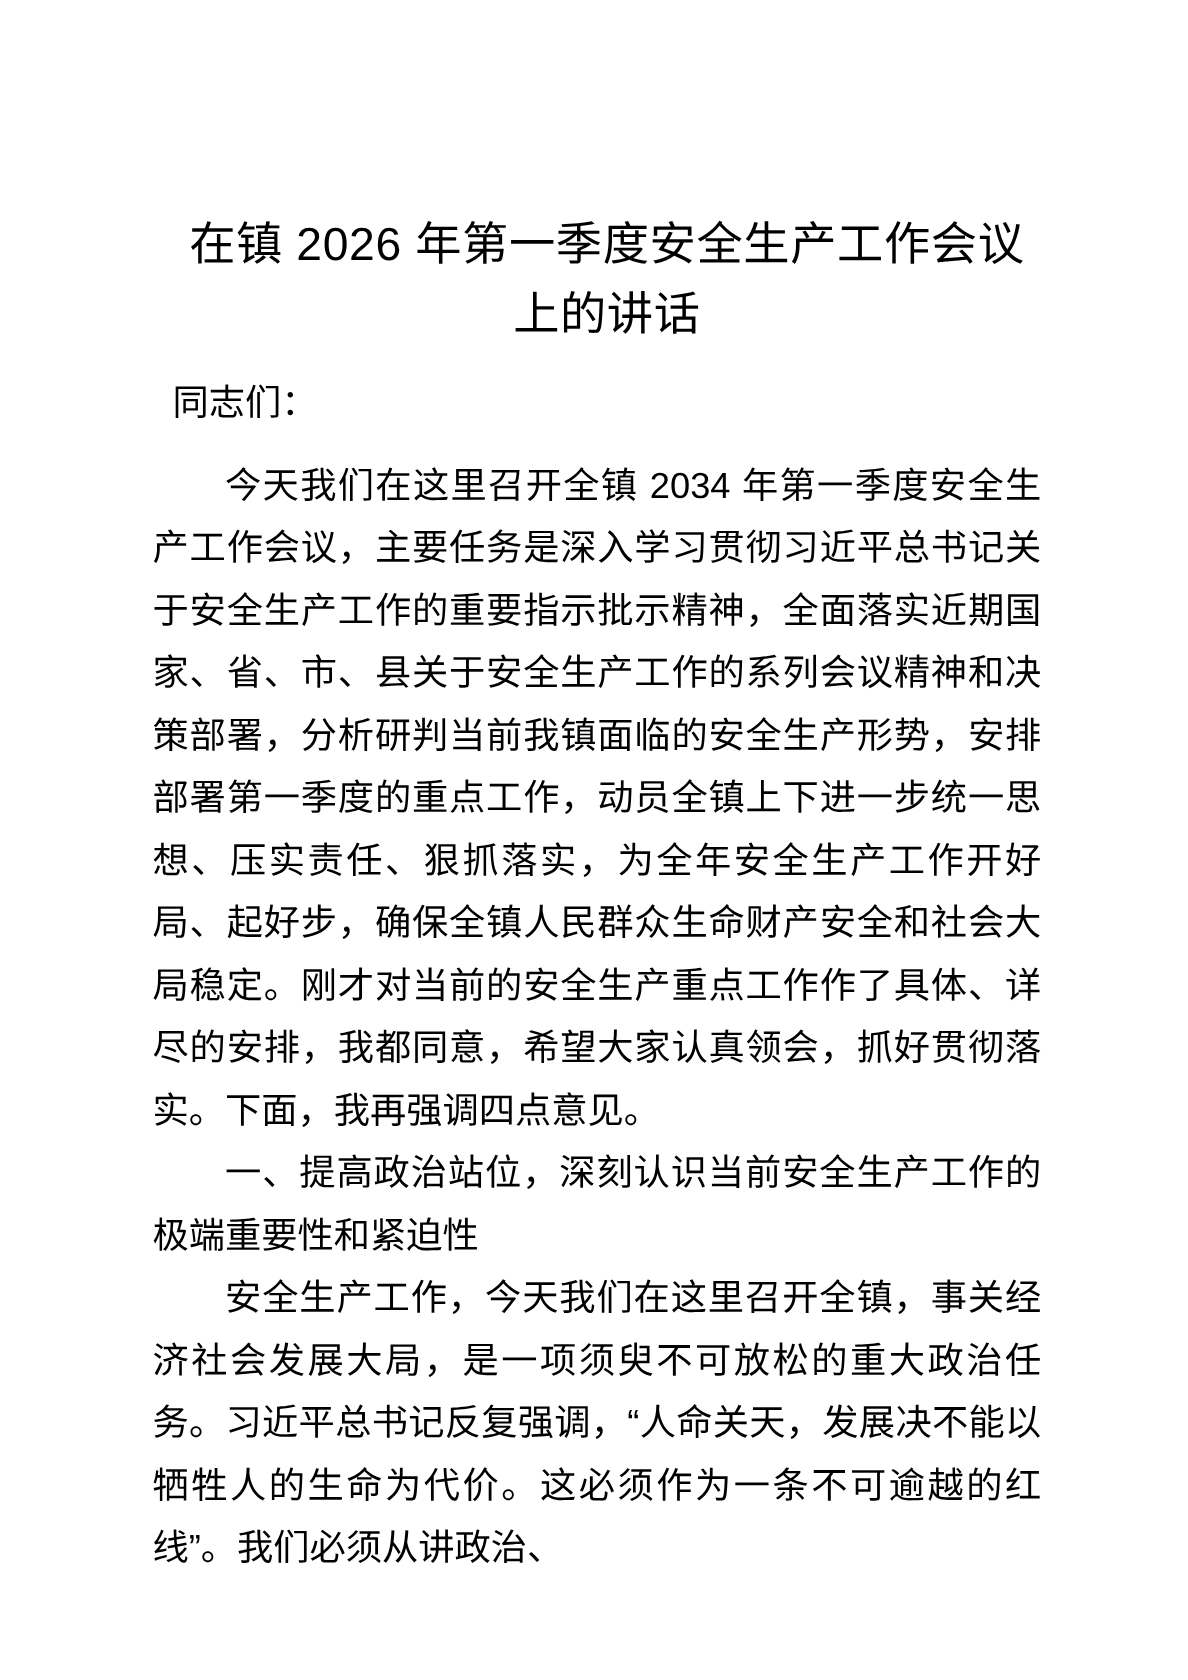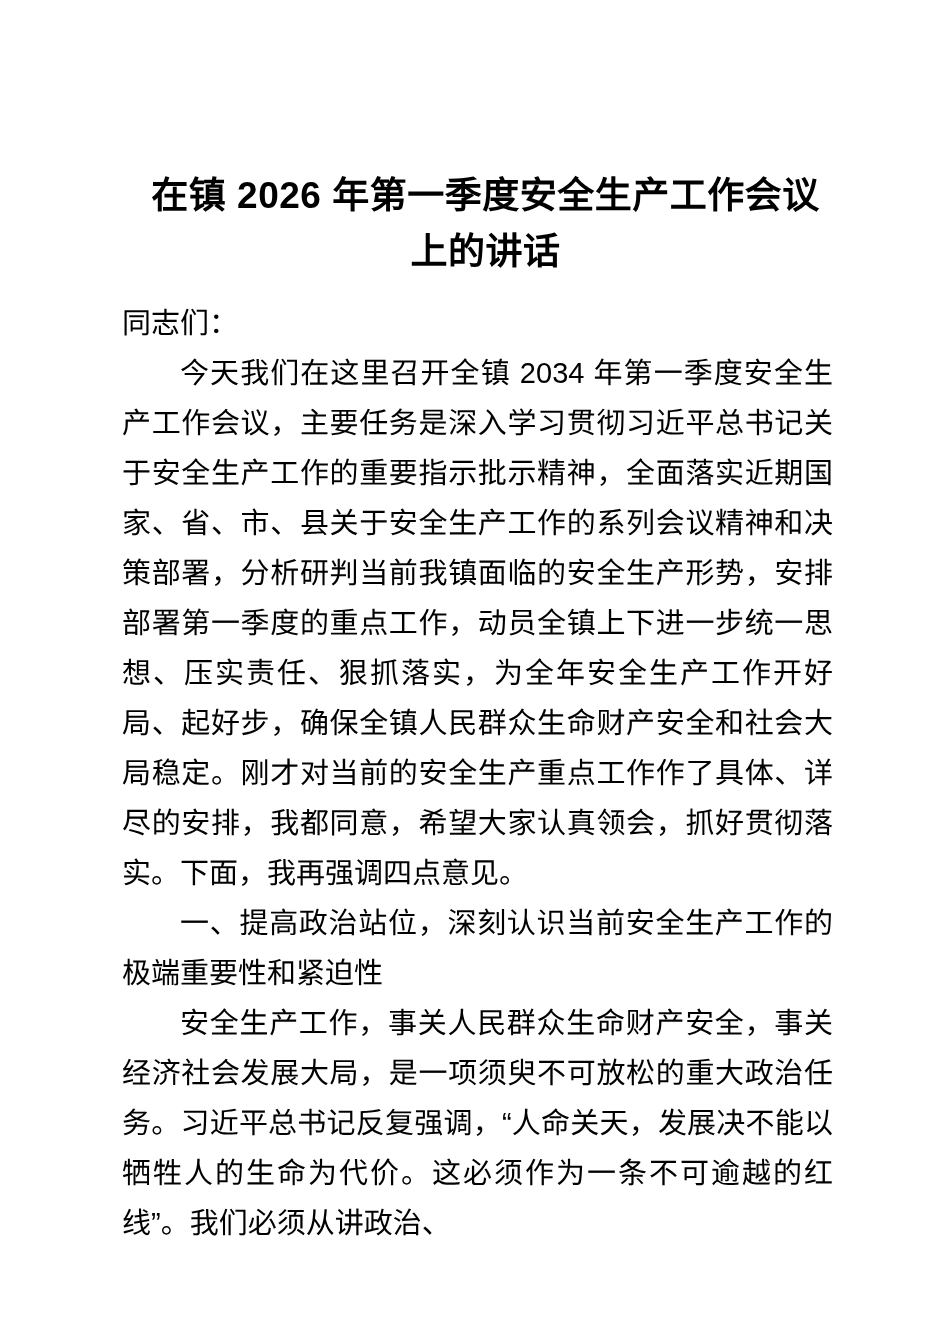--- a/index.html
+++ b/index.html
@@ -16,30 +16,30 @@
   }
   .page {
     box-sizing: border-box;
     width: 950px;
     height: 1344px;
     padding: 168px 117px 40px 122px;
     background: #ffffff;
   }
   .title {
     font-size: 37px;
-    font-weight: bold;
+    font-weight: normal;
     line-height: 56px;
     text-align: center;
     margin: 0 0 18px 16px;
     letter-spacing: 0.5px;
   }
   .salutation {
     font-size: 29px;
     line-height: 50px;
-    margin: 0;
+    margin: 16px;
     text-indent: 0;
   }
   .body-para {
     font-size: 29px;
     line-height: 50px;
     margin: 0;
     text-indent: 2em;
     text-align: justify;
     text-justify: inter-ideograph;
   }
@@ -49,14 +49,14 @@
 
 <div class="page">
   <h1 class="title">在镇 2026 年第一季度安全生产工作会议上的讲话</h1>
 
   <p class="salutation">同志们：</p>
 
   <p class="body-para">今天我们在这里召开全镇 2034 年第一季度安全生产工作会议，主要任务是深入学习贯彻习近平总书记关于安全生产工作的重要指示批示精神，全面落实近期国家、省、市、县关于安全生产工作的系列会议精神和决策部署，分析研判当前我镇面临的安全生产形势，安排部署第一季度的重点工作，动员全镇上下进一步统一思想、压实责任、狠抓落实，为全年安全生产工作开好局、起好步，确保全镇人民群众生命财产安全和社会大局稳定。刚才对当前的安全生产重点工作作了具体、详尽的安排，我都同意，希望大家认真领会，抓好贯彻落实。下面，我再强调四点意见。</p>
 
   <p class="body-para">一、提高政治站位，深刻认识当前安全生产工作的极端重要性和紧迫性</p>
 
-  <p class="body-para">安全生产工作，事关人民群众生命财产安全，事关经济社会发展大局，是一项须臾不可放松的重大政治任务。习近平总书记反复强调，“人命关天，发展决不能以牺牲人的生命为代价。这必须作为一条不可逾越的红线”。我们必须从讲政治、</p>
+  <p class="body-para">安全生产工作，今天我们在这里召开全镇，事关经济社会发展大局，是一项须臾不可放松的重大政治任务。习近平总书记反复强调，“人命关天，发展决不能以牺牲人的生命为代价。这必须作为一条不可逾越的红线”。我们必须从讲政治、</p>
 </div>
 
 </body></html>

